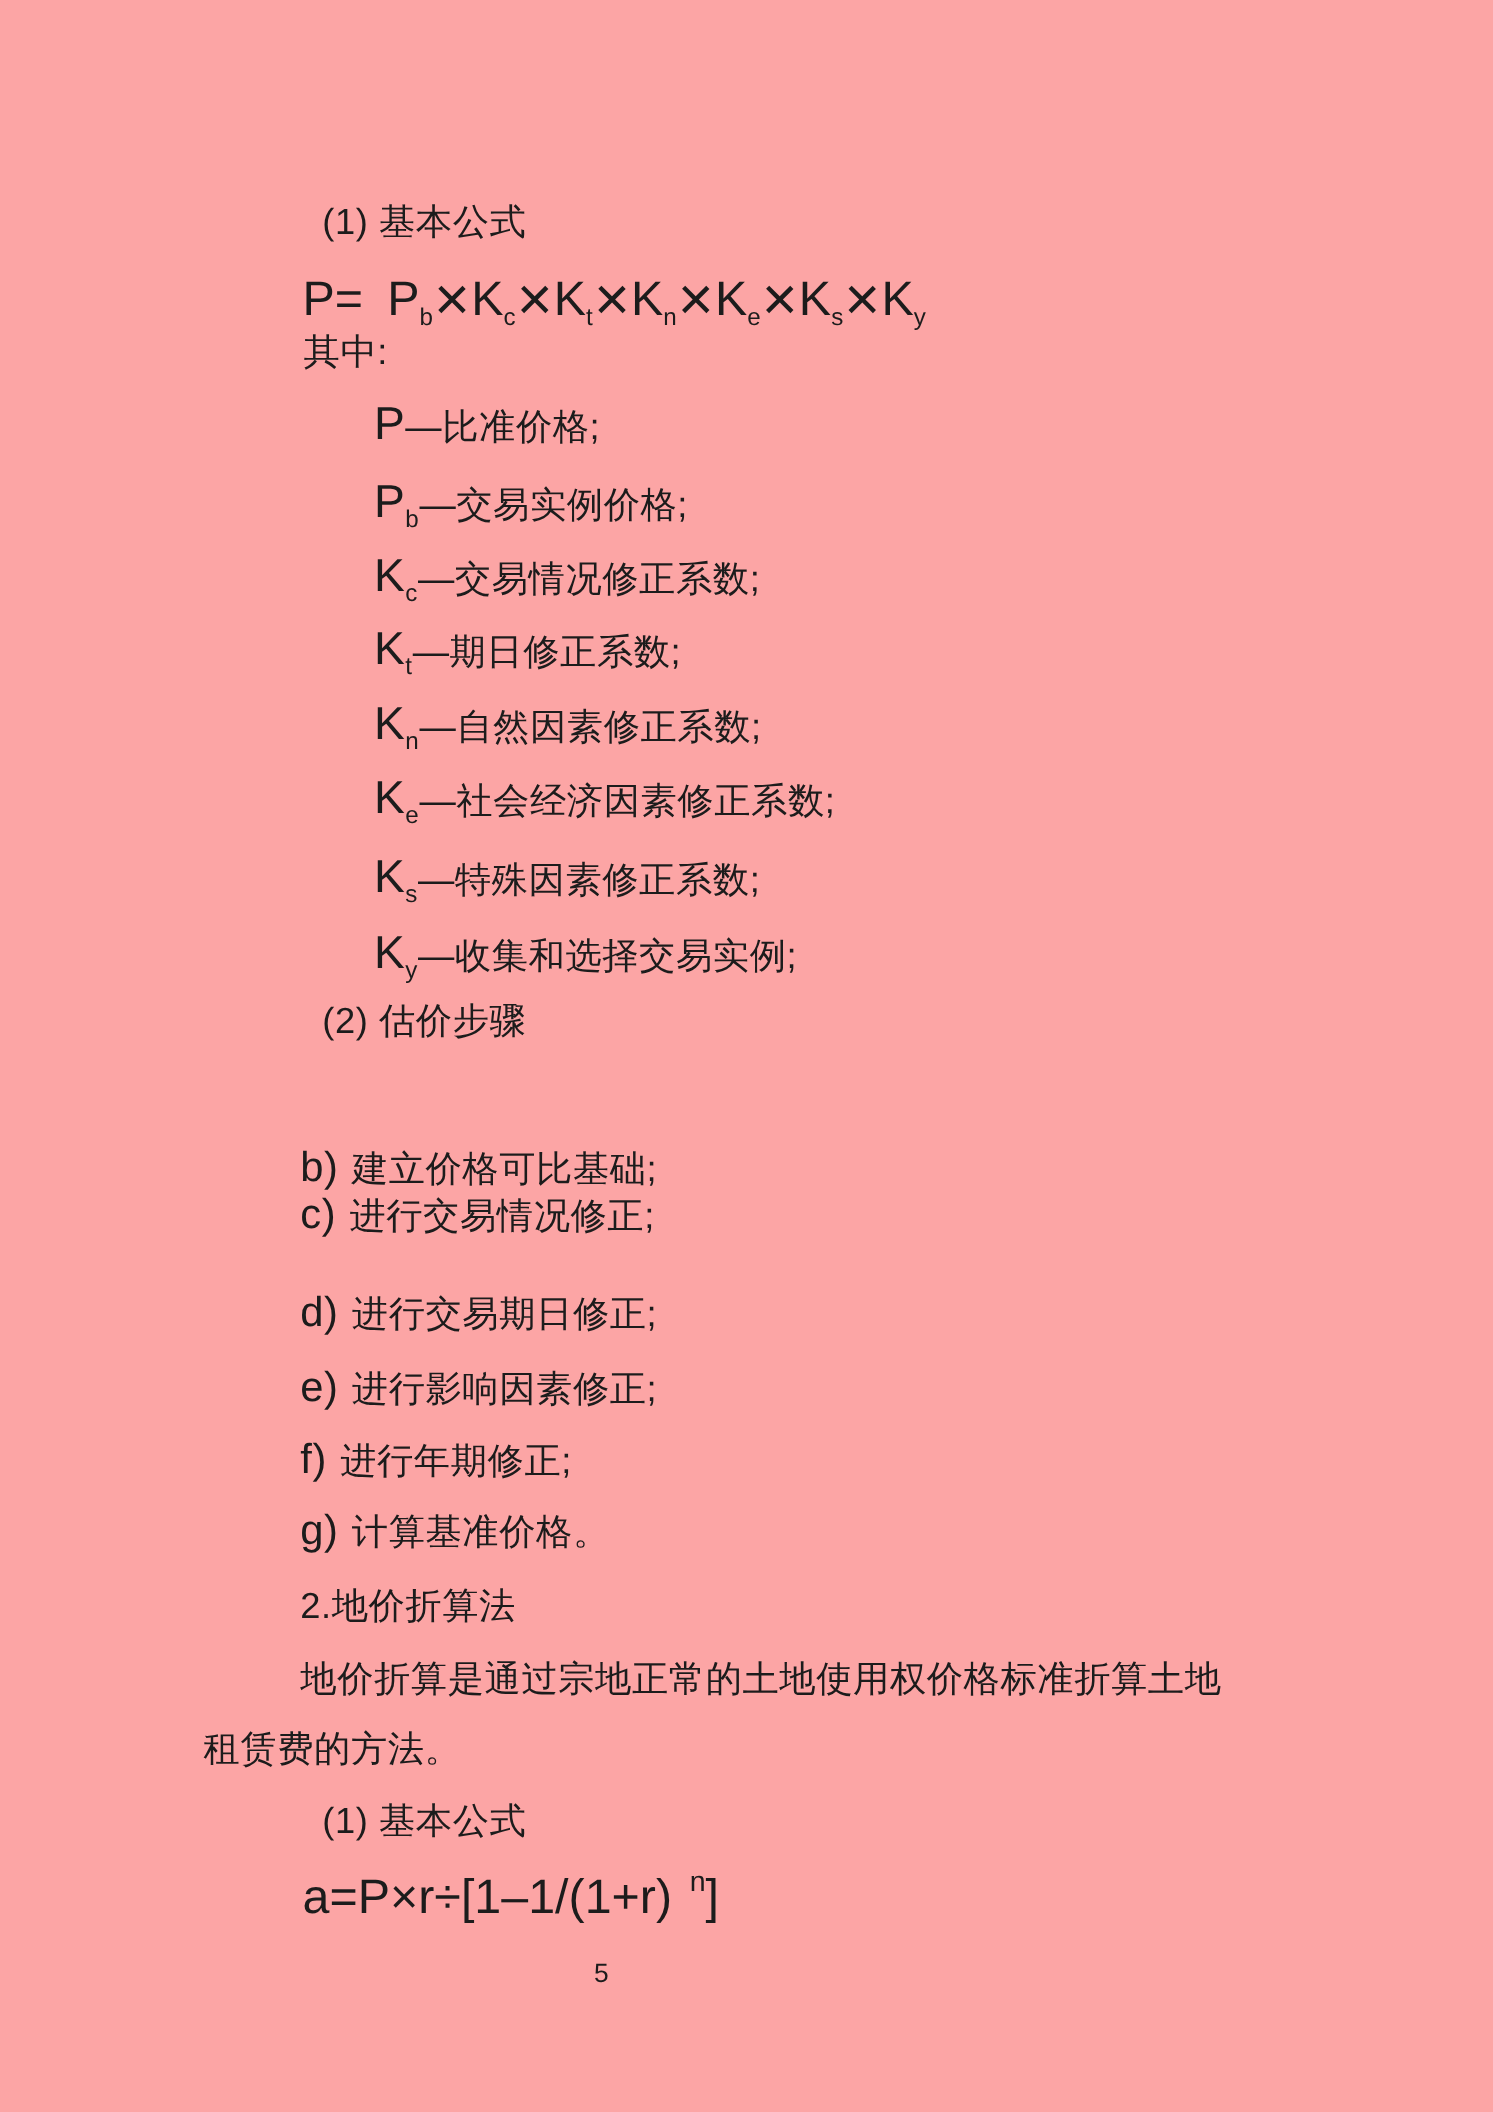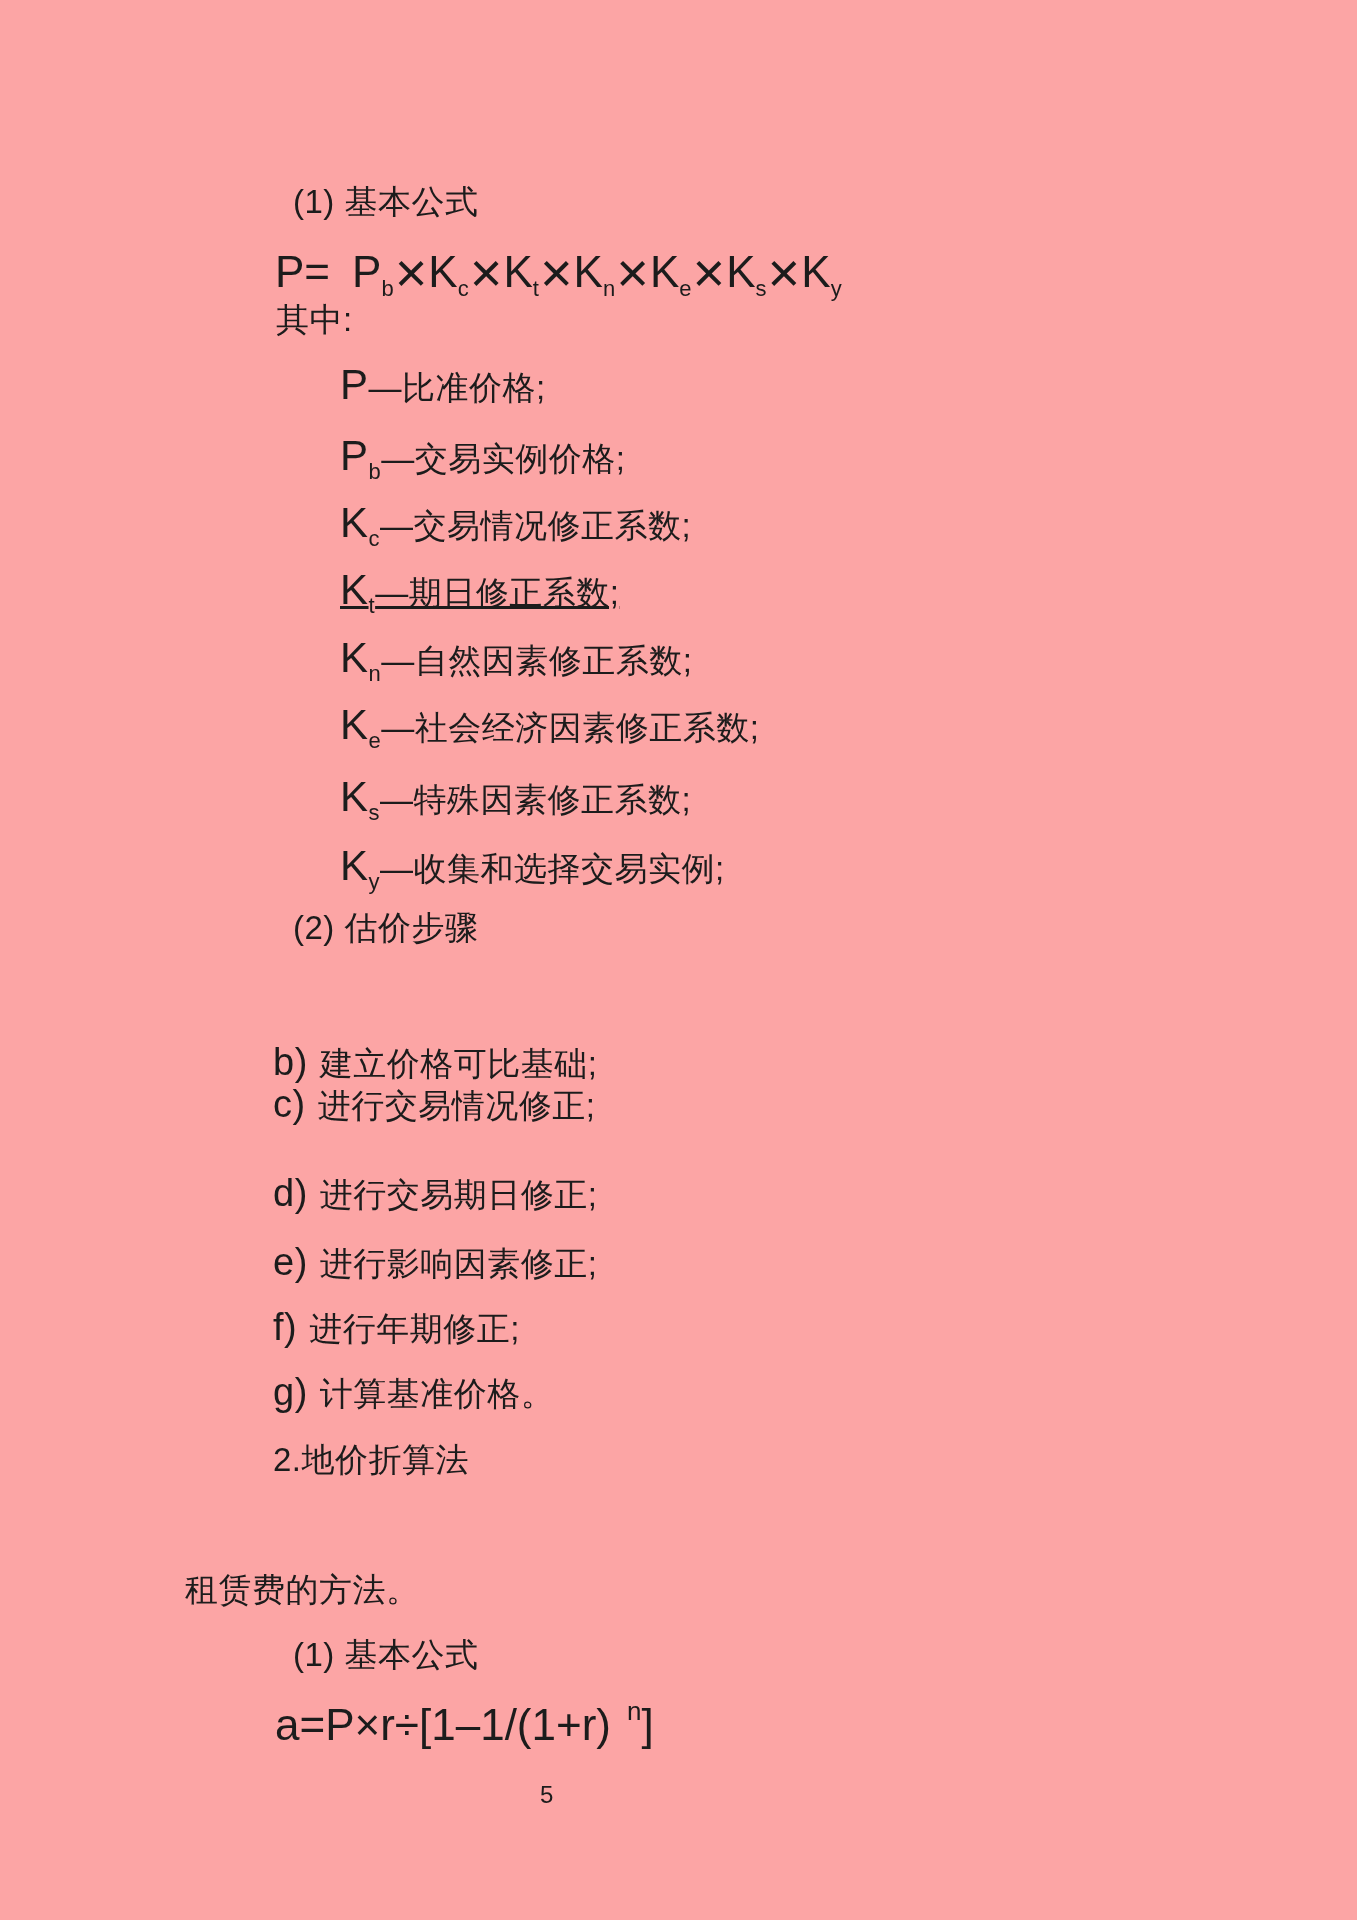--- a/index.html
+++ b/index.html
@@ -42,21 +42,21 @@
 
   <div class="line def" style="left:340px; top:360px;">
     <span class="sym">P</span><sub></sub><span>—比准价格;</span>
   </div>
   <div class="line def" style="left:340px; top:431px;">
     <span class="sym">P</span><sub>b</sub><span>—交易实例价格;</span>
   </div>
   <div class="line def" style="left:340px; top:498px;">
     <span class="sym">K</span><sub>c</sub><span>—交易情况修正系数;</span>
   </div>
-  <div class="line def" style="left:340px; top:565px;text-decoration:underline;">
+  <div class="line def" style="left:340px; top:565px;">
     <span class="sym">K</span><sub>t</sub><span>—期日修正系数;</span>
   </div>
   <div class="line def" style="left:340px; top:633px;">
     <span class="sym">K</span><sub>n</sub><span>—自然因素修正系数;</span>
   </div>
   <div class="line def" style="left:340px; top:700px;">
     <span class="sym">K</span><sub>e</sub><span>—社会经济因素修正系数;</span>
   </div>
   <div class="line def" style="left:340px; top:772px;">
     <span class="sym">K</span><sub>s</sub><span>—特殊因素修正系数;</span>
@@ -81,20 +81,21 @@
   </div>
   <div class="line step" style="left:273px; top:1305px;">
     <span class="label">f)</span><span>进行年期修正;</span>
   </div>
   <div class="line step" style="left:273px; top:1370px;">
     <span class="label">g)</span><span>计算基准价格。</span>
   </div>
 
   <div class="line cjk" style="left:273px; top:1440px;">2.地价折算法</div>
 
+  <div class="line cjk" style="left:273px; top:1506px;">地价折算是通过宗地正常的土地使用权价格标准折算土地</div>
   <div class="line cjk" style="left:185px; top:1570px;">租赁费的方法。</div>
 
   <div class="line cjk" style="left:293px; top:1635px;">(1) 基本公式</div>
 
   <div class="line formula f2" style="left:275px; top:1699px;">
     <span>a=P×r÷[1–1/(1+r)</span><sup>n</sup><span>]</span>
   </div>
 
   <div class="line pagenum" style="left:540px; top:1781px;">5</div>
 

